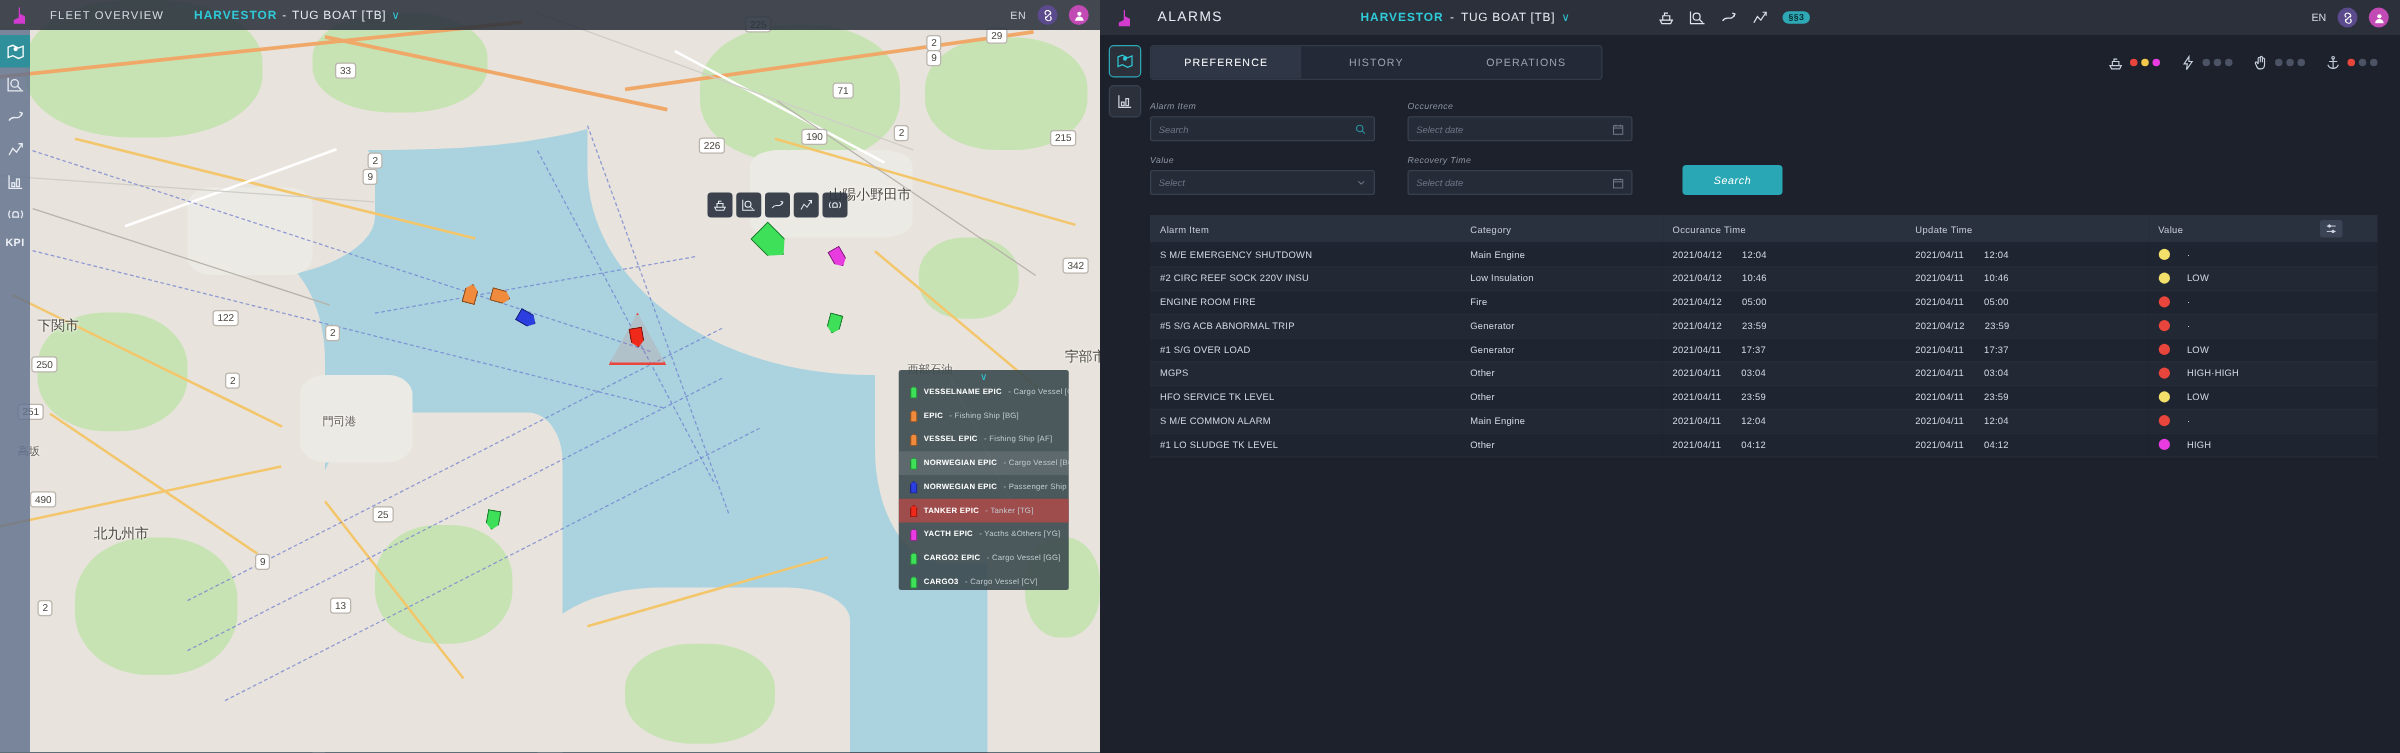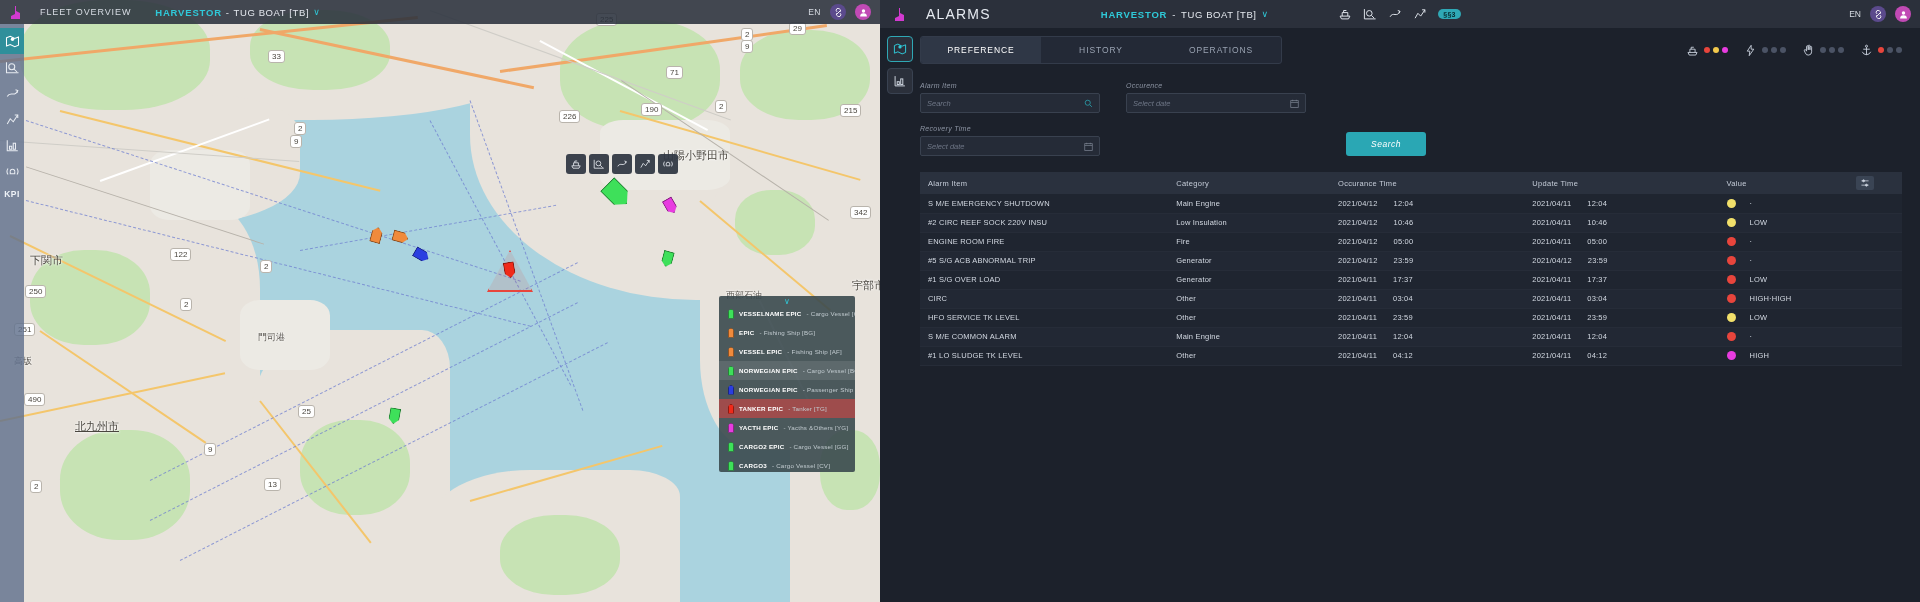--- a/index.html
+++ b/index.html
@@ -162,21 +162,21 @@
     position: relative;
     width: 1040px; height: 602px;
     background: #1c212b;
   }
   .rp-header {
     height: 28px; background: #2b303b;
     display: flex; align-items: center; padding-left: 8px;
   }
   .rp-logo { width: 22px; display: flex; align-items: center; justify-content: center; }
   .rp-title {
-    color: #e6eaf1; font-size: 14px; letter-spacing: 1.2px;
+    color: #e6eaf1; font-size: 11px; letter-spacing: 1.2px;
     padding-left: 16px;
   }
   .rp-vessel {
     display: flex; align-items: center; gap: 5px;
     margin-left: 110px;
   }
   .rp-vessel .vname { color: #2fc9d8; font-size: 9.5px; font-weight: bold; letter-spacing: .8px; }
   .rp-vessel .vtype { color: #e4e8ee; font-size: 9.5px; letter-spacing: .6px; }
   .rp-hdr-icons {
     display: flex; align-items: center; gap: 11px;
@@ -363,21 +363,21 @@
     <div class="shield" style="left:14px;top:323px;">251</div>
     <div class="shield" style="left:24px;top:393px;">490</div>
     <div class="shield" style="left:298px;top:405px;">25</div>
     <div class="shield" style="left:204px;top:443px;">9</div>
     <div class="shield" style="left:30px;top:480px;">2</div>
     <div class="shield" style="left:264px;top:478px;">13</div>
 
     <div class="placelbl jp" style="left:663px;top:148px;">山陽小野田市</div>
     <div class="placelbl jp" style="left:30px;top:253px;">下関市</div>
     <div class="placelbl jp" style="left:852px;top:278px;">宇部市</div>
-    <div class="placelbl jp" style="left:75px;top:419px;text-decoration:underline;">北九州市</div>
+    <div class="placelbl jp" style="left:75px;top:419px;">北九州市</div>
     <div class="placelbl" style="left:726px;top:289px;">西部石油</div>
     <div class="placelbl" style="left:258px;top:331px;">門司港</div>
     <div class="placelbl" style="left:14px;top:355px;">高坂</div>
 
     <div class="vessel lg" style="left:607px;top:180px;">
       <i style="background:#3ee05a;transform:rotate(135deg);"></i>
     </div>
     <div class="vessel" style="left:665px;top:198px;">
       <i style="background:#e83ce0;transform:rotate(150deg);"></i>
     </div>
@@ -725,20 +725,31 @@
               <span>
                 <svg width="9" height="9" viewBox="0 0 12 12" fill="none" stroke="#8d95a4" stroke-width="1">
                     <rect x="1" y="2.2" width="10" height="9"></rect>
                     <path d="M1 4.6 L11 4.6 M3.6 1 L3.6 3 M8.4 1 L8.4 3"></path>
                   </svg>
               </span>
             </div>
           </div>
           <div></div>
           <div>
+            <div class="fld-label">Value</div>
+            <div class="fld">
+              <span class="ph">Select</span>
+              <span>
+                <svg width="8" height="8" viewBox="0 0 12 12" fill="none" stroke="#8d95a4" stroke-width="1.2">
+                    <path d="M2.5 4.5 L6 8 L9.5 4.5"></path>
+                  </svg>
+              </span>
+            </div>
+          </div>
+          <div>
             <div class="fld-label">Recovery Time</div>
             <div class="fld">
               <span class="ph">Select date</span>
               <span>
                 <svg width="9" height="9" viewBox="0 0 12 12" fill="none" stroke="#8d95a4" stroke-width="1">
                     <rect x="1" y="2.2" width="10" height="9"></rect>
                     <path d="M1 4.6 L11 4.6 M3.6 1 L3.6 3 M8.4 1 L8.4 3"></path>
                   </svg>
               </span>
             </div>
@@ -875,21 +886,21 @@
                 </td>
               <td>
                   <div class="valwrap">
                     <i class="valdot" style="background:#e8453c;"></i>
                     <span>LOW</span>
                   </div>
                 </td>
               <td></td>
             </tr>
             <tr>
-              <td>CIRC</td>
+              <td>MGPS</td>
               <td>Other</td>
               <td>
                   <div class="dtwrap">
                     <span>2021/04/11</span>
                     <span>03:04</span>
                   </div>
                 </td>
               <td>
                   <div class="dtwrap">
                     <span>2021/04/11</span>

